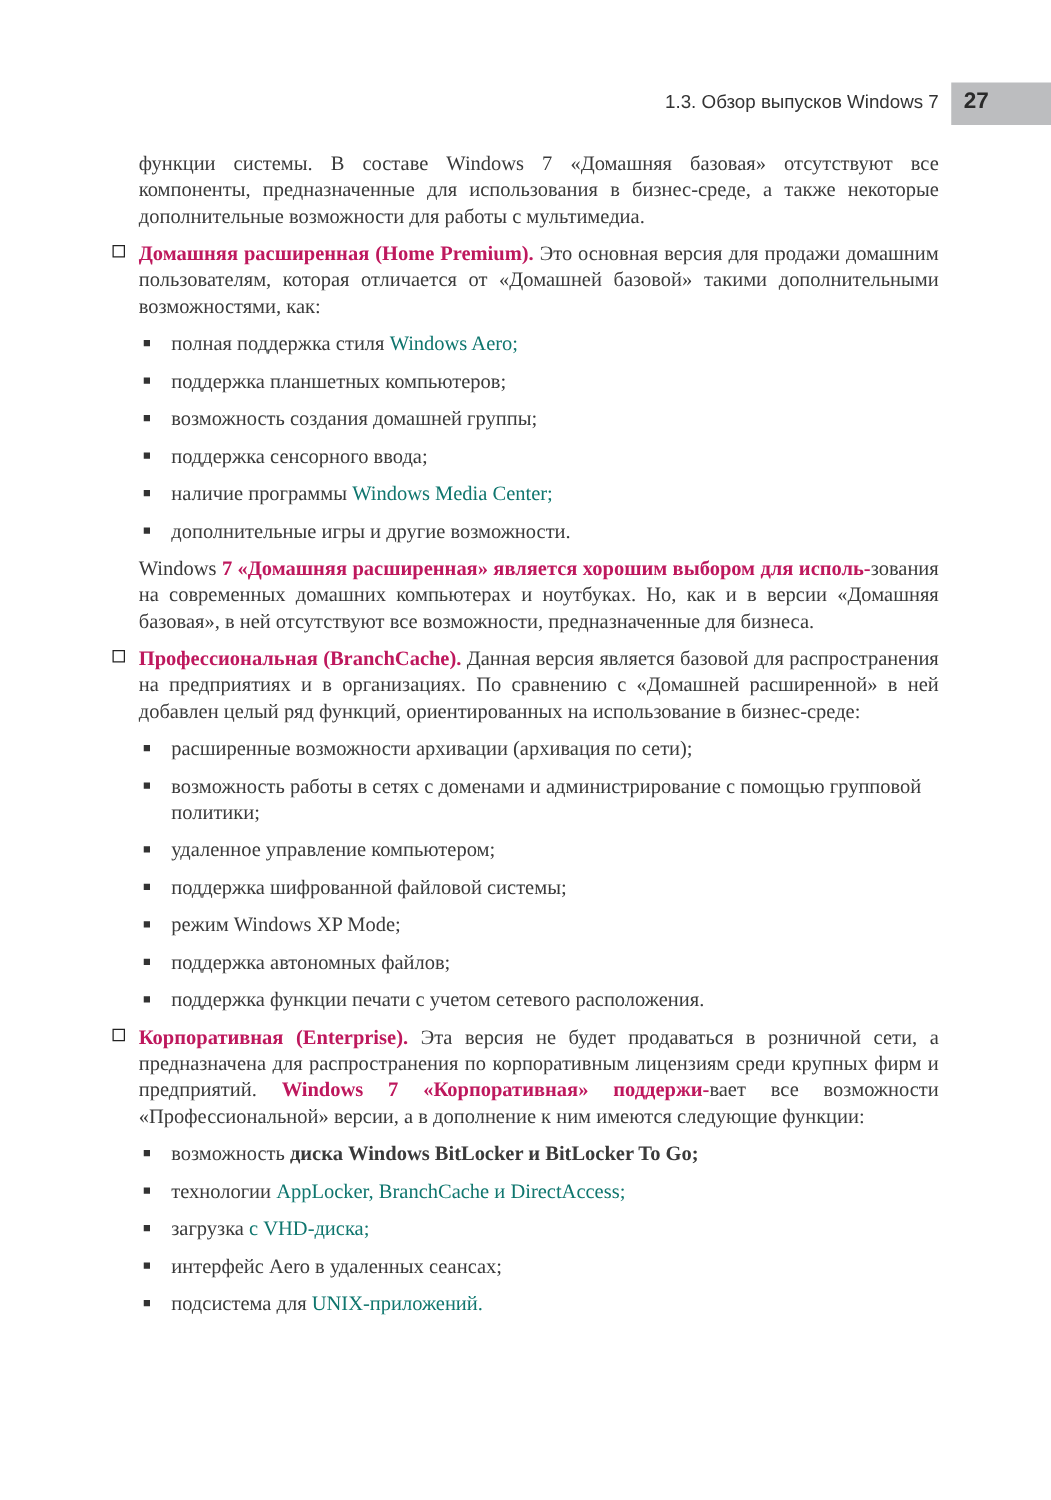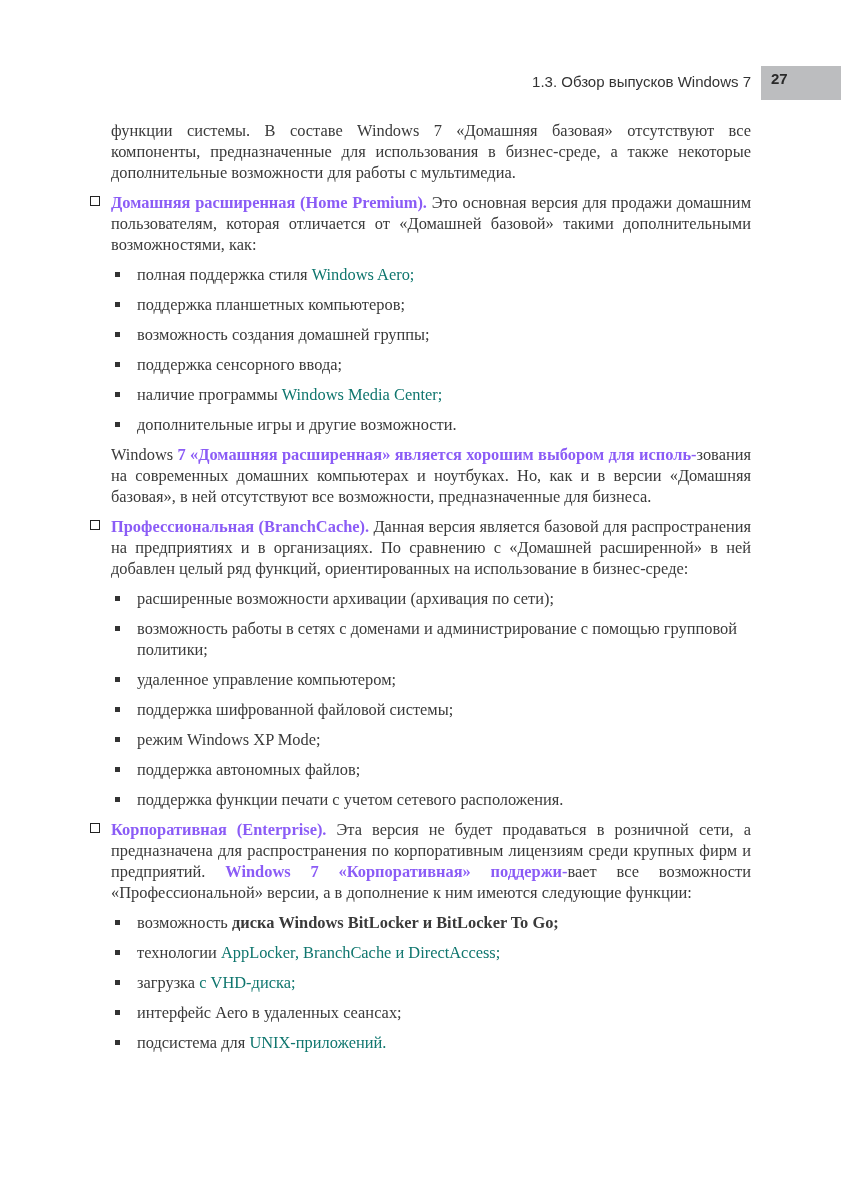--- a/index.html
+++ b/index.html
@@ -11,29 +11,29 @@
   .rh-title {
     position: absolute; right: 90px; top: 7px;
     font-family: "Liberation Sans", sans-serif; font-size: 15px; color: #333;
   }
   .rh-num-box {
     position: absolute; right: 0; top: 0; width: 80px; height: 34px;
     background: #bcbdbf;
   }
   .rh-num {
     position: absolute; left: 10px; top: 4px;
-    font-family: "Liberation Sans", sans-serif; font-weight: bold; font-size: 15px; color: #2a2a2a;
+    font-family: "Liberation Sans", sans-serif; font-weight: bold; font-size: 18px; color: #2a2a2a;
   }
   .body-text {
     position: absolute; left: 111px; top: 120px; width: 640px;
     font-family: "Liberation Serif", serif; font-size: 16.4px; line-height: 21px; color: #3a3a3a;
     text-align: justify;
   }
   .para { margin: 0 0 9px 0; }
-  .para b, .item b { color: #8b5cf6; }
+  .para b, .item b { color: #be185d; }
   .item { position: relative; margin: 0 0 9px 0; }
   .checkbox {
     position: absolute; left: -21px; top: 4px; width: 10px; height: 10px;
     border: 1.6px solid #222; box-sizing: border-box;
   }
   .bullets { margin: 0 0 9px 0; padding: 0; list-style: none; }
   .bullets li { position: relative; padding-left: 26px; margin: 0 0 9px 0; text-align: left; }
   .bullet {
     position: absolute; left: 4px; top: 8px; width: 5px; height: 5px; background: #333;
   }

